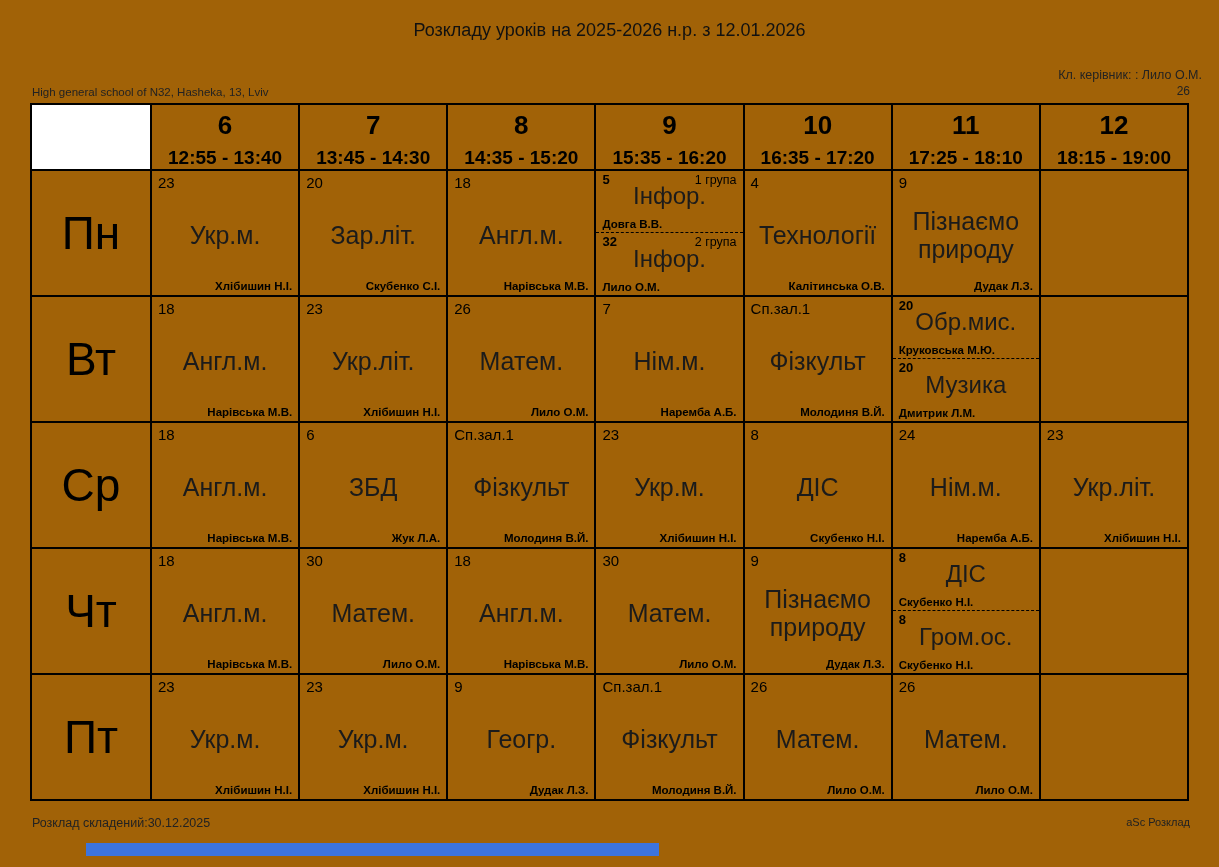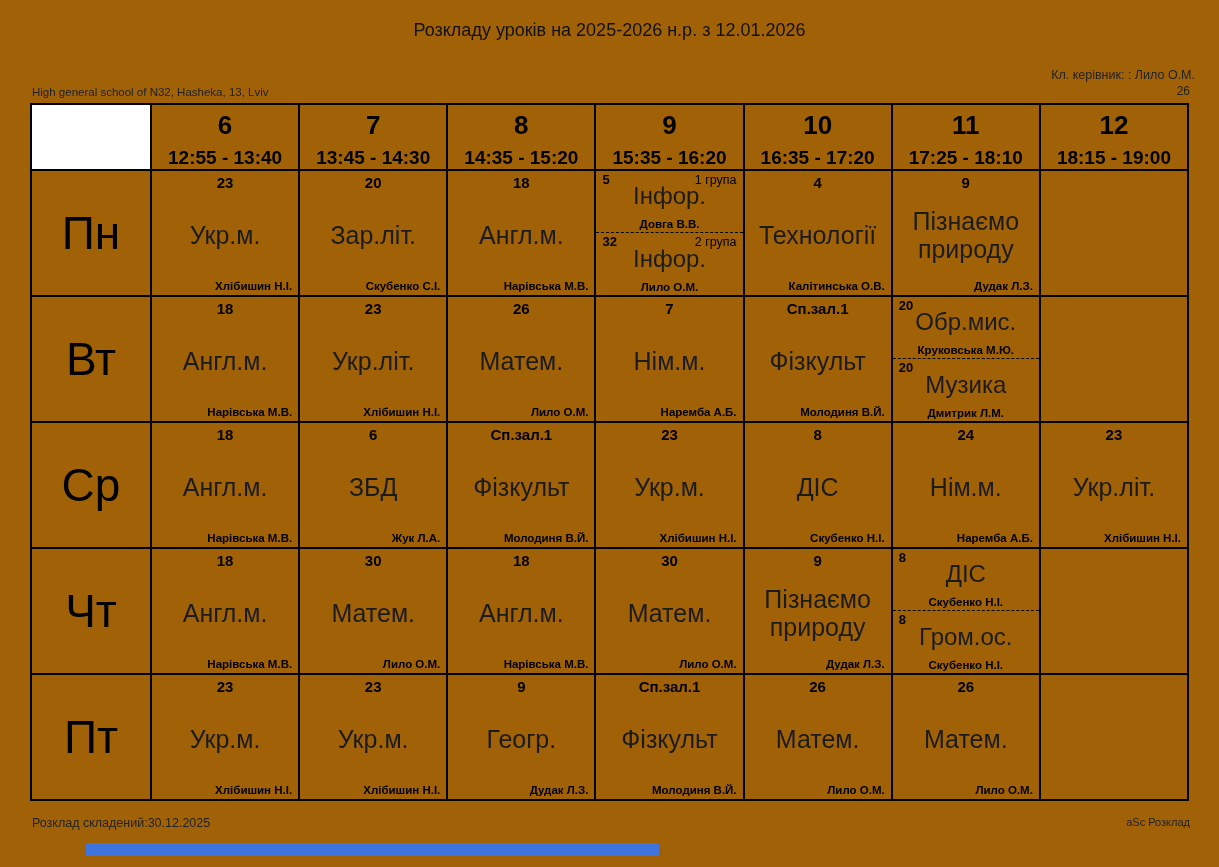--- a/index.html
+++ b/index.html
@@ -14,21 +14,21 @@
   }
   .doc-title {
     position:absolute; top:20px; left:0; width:100%;
     text-align:center; font-size:18px; color:#111;
   }
   .class-title {
     position:absolute; top:48px; left:0; width:100%;
     text-align:center; font-size:31px; color:#111;
   }
   .class-teacher {
-    position:absolute; top:68px; right:24px;
+    position:absolute; top:68px; right:17px;
     font-size:12.5px; color:#222; text-align:left;
   }
   .page-number {
     position:absolute; top:84px; right:29px;
     font-size:12px; color:#222; text-align:right;
   }
   .school-name {
     position:absolute; top:86px; left:32px;
     font-size:11.5px; color:#222;
   }
@@ -47,21 +47,21 @@
   .ptime { font-size:19px; font-weight:bold; margin-top:7px; }
   .day-th {
     font-size:46px; font-weight:400;
     text-align:center; vertical-align:middle;margin-left:35px;
   }
   td.cell-td { height:126px; padding:0; vertical-align:top; }
   .cell {
     height:100%; display:flex; flex-direction:column;
     padding:4px 6px 3px 6px;
   }
-  .cell .room { font-size:15px; font-weight:bold; text-align:center; line-height:1.1; }
+  .cell .room { font-size:15px; font-weight:normal; text-align:left; line-height:1.1; }
   .cell .subject {
     flex:1; display:flex; align-items:center; justify-content:center;
     font-size:25px; color:#1b1b1b; text-align:center; line-height:1.15;
   }
   .cell .teacher { font-size:11.5px; font-weight:bold; text-align:right; }
   .split { height:100%; display:flex; flex-direction:column; }
   .half {
     position:relative; flex:1;
     display:flex; flex-direction:column;
     padding:1px 6px 2px 6px;
@@ -72,21 +72,21 @@
     font-size:13px; font-weight:bold;
   }
   .half .hgroup {
     position:absolute; top:2px; right:6px;
     font-size:12.5px; font-weight:normal;
   }
   .half .hsubject {
     flex:1; display:flex; align-items:center; justify-content:center;
     font-size:24px; color:#1b1b1b; line-height:1; padding-top:3px;
   }
-  .half .hteacher { font-size:11.5px; font-weight:bold; text-align:center; }
+  .half .hteacher { font-size:11.5px; font-weight:bold; text-align:left; }
   .footer-left {
     position:absolute; top:816px; left:32px;
     font-size:12.5px; color:#222;
   }
   .footer-right {
     position:absolute; top:816px; right:29px;
     font-size:11px; color:#222; text-align:right;
   }
   .highlight-bar {
     position:absolute; top:843px; left:86px;

